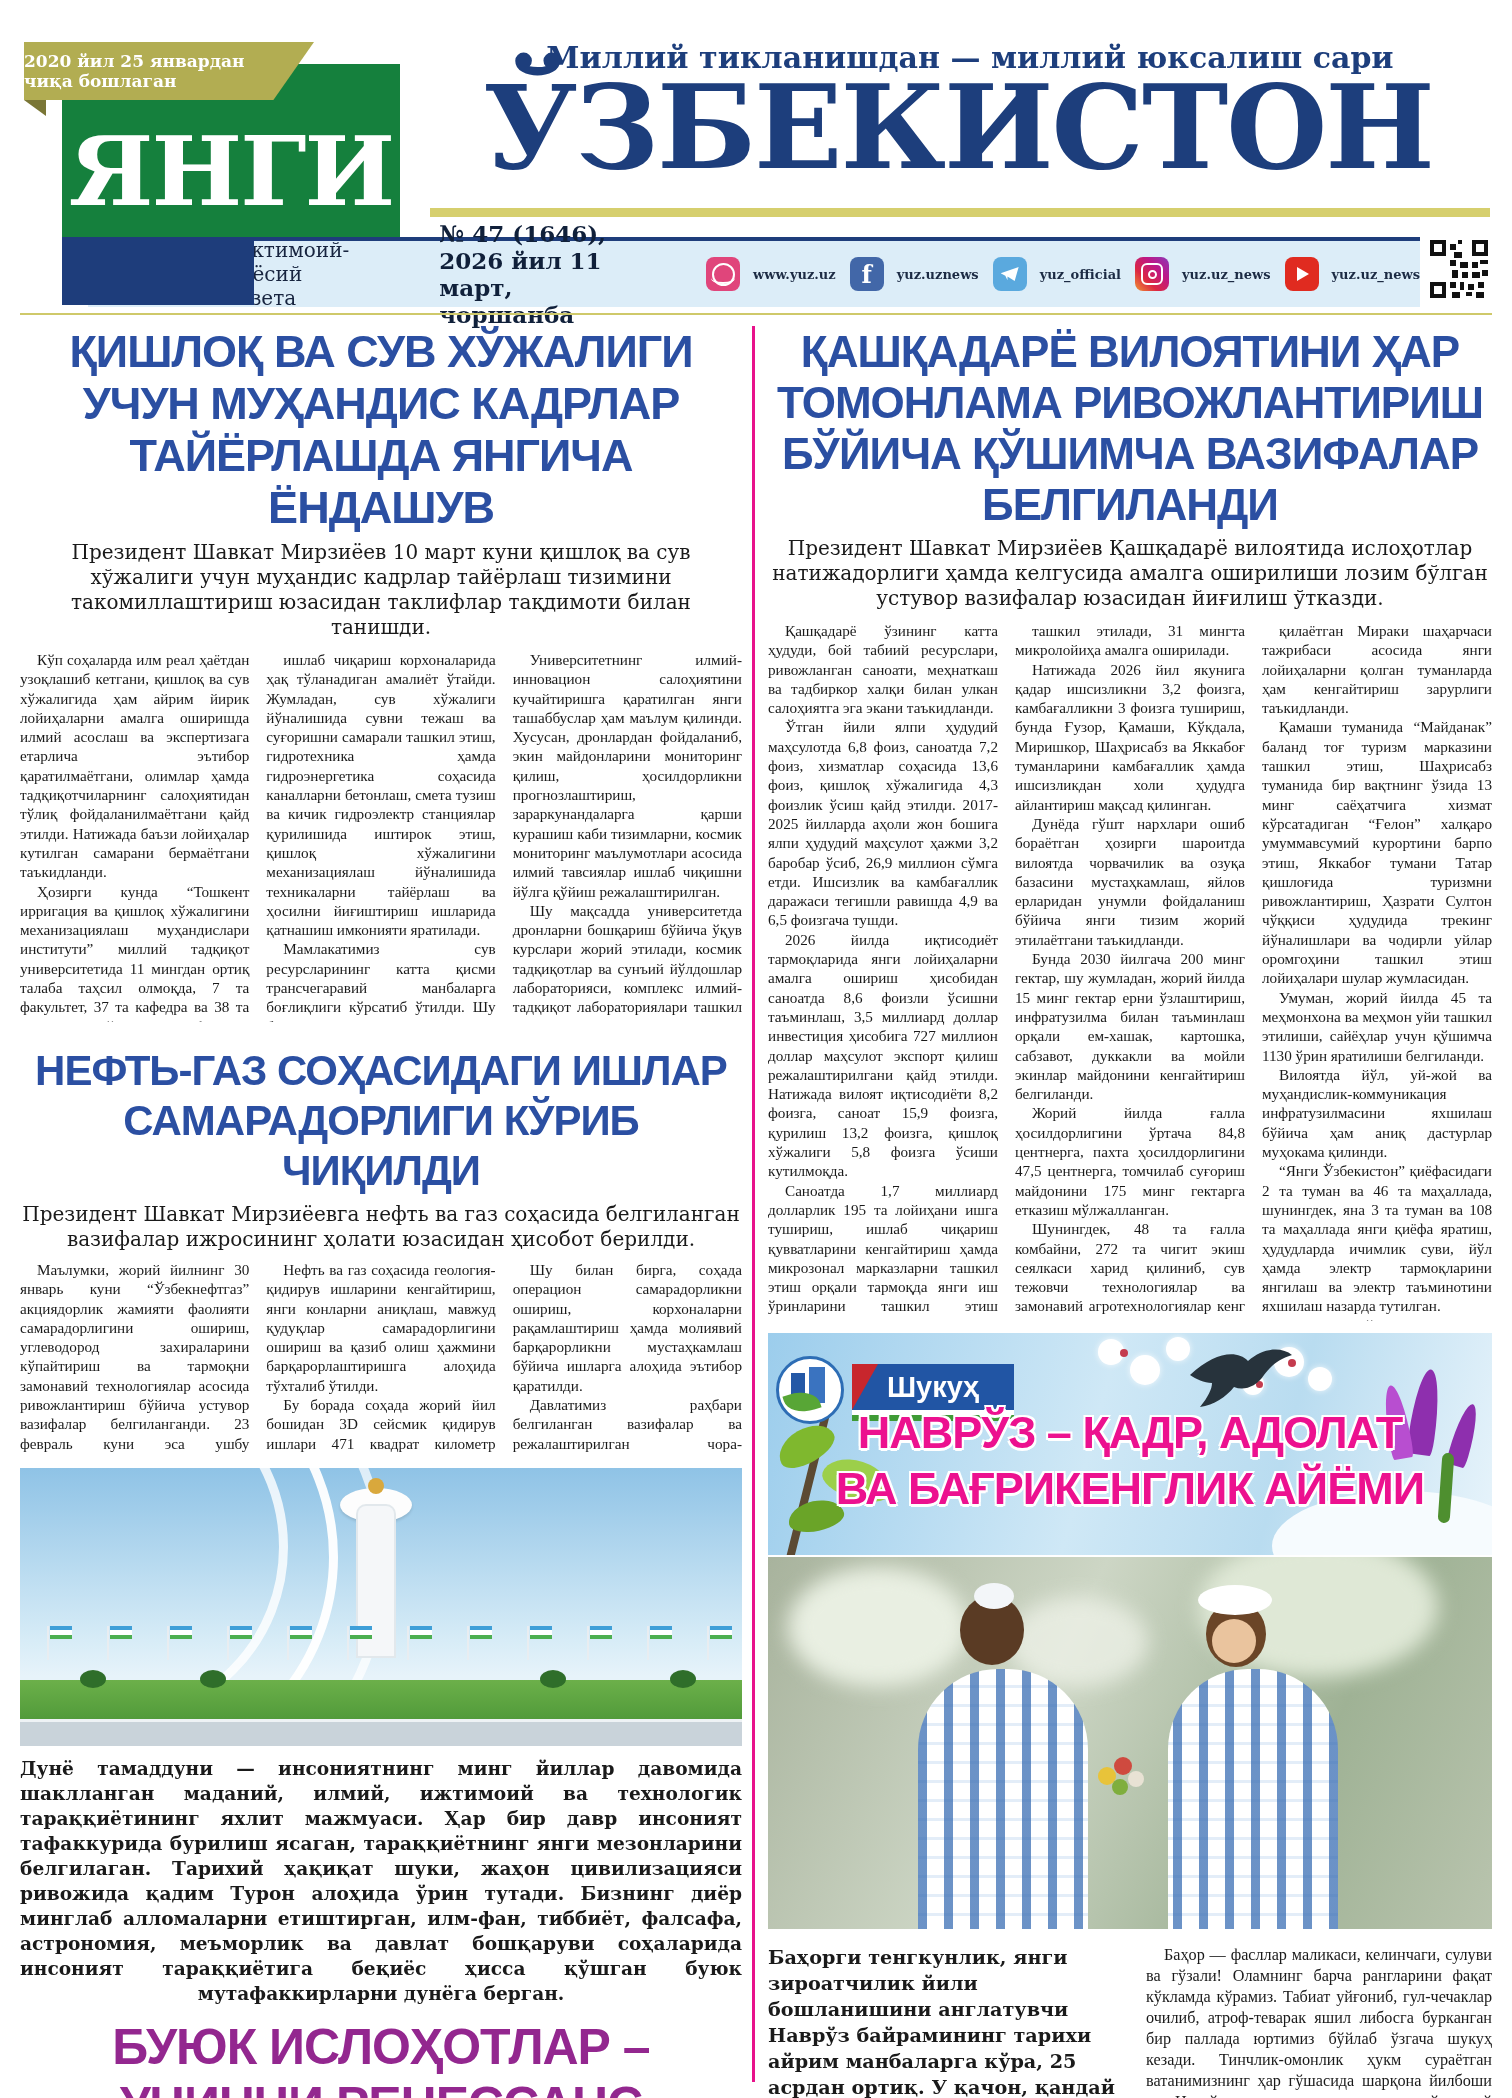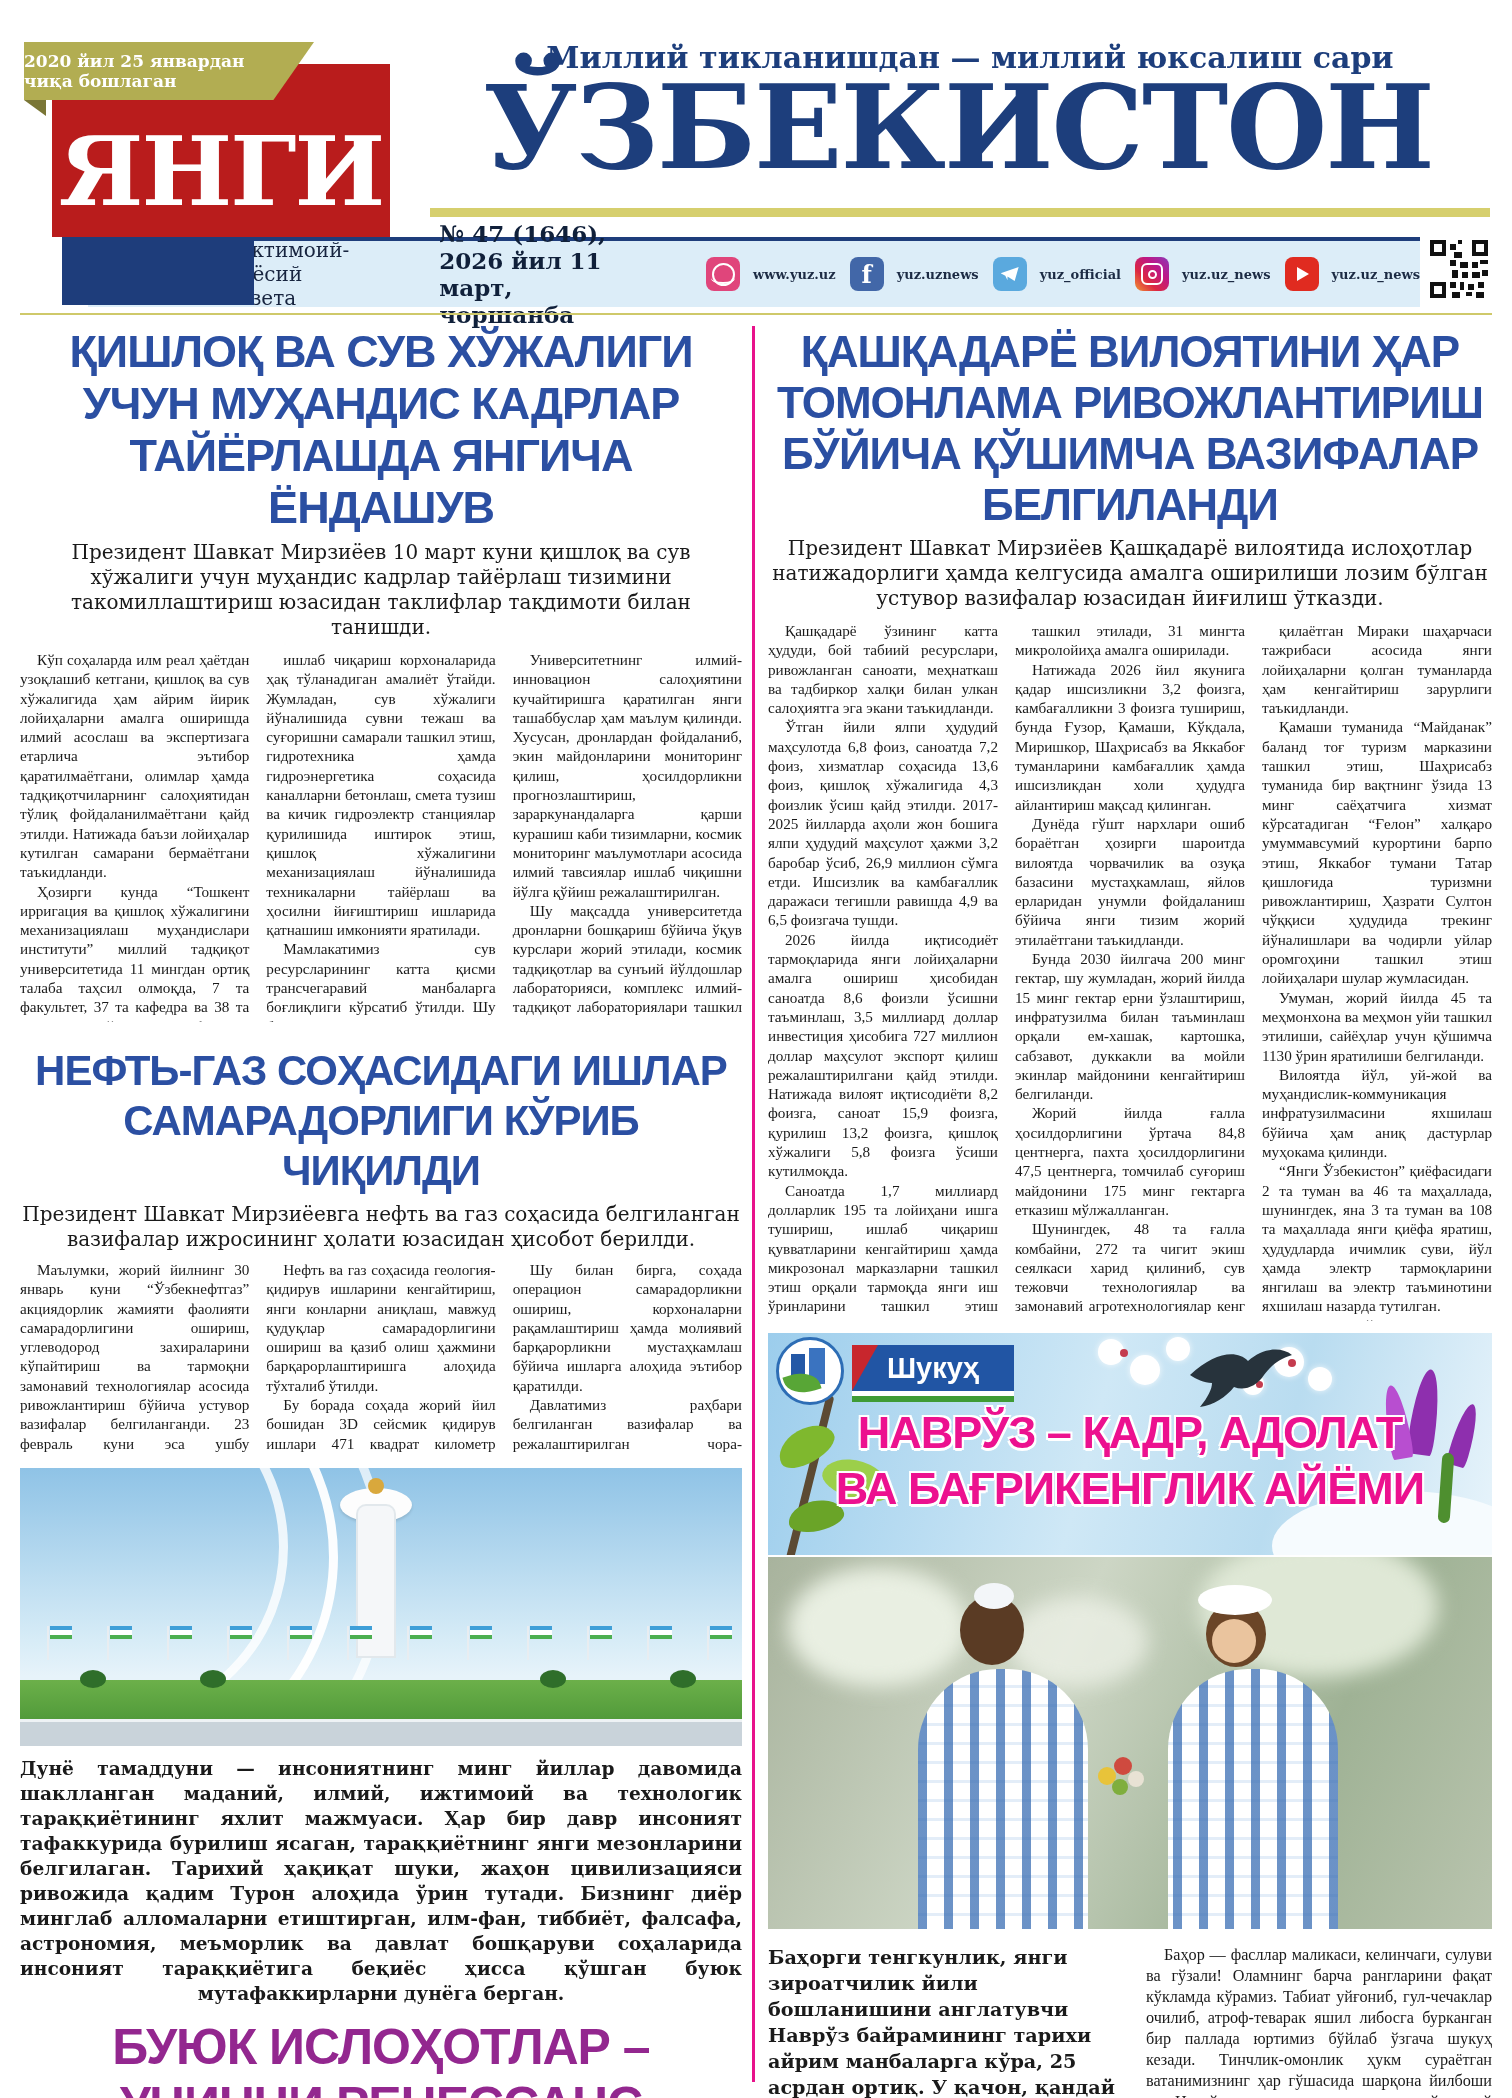--- a/index.html
+++ b/index.html
@@ -5,21 +5,21 @@
   html,body{margin:0;padding:0;background:#ffffff;}
   .page{position:relative;width:1512px;height:2098px;background:#fff;overflow:hidden;
         font-family:"Liberation Serif",serif;color:#1a1a1a;}
   
   .tagline{position:absolute;left:440px;top:40px;width:1060px;text-align:center;
            font-family:"DejaVu Serif",serif;font-weight:700;font-size:30px;color:#1d3e7c;}
   .uzb-word{position:absolute;left:420px;top:52px;width:1076px;text-align:center;
             font-family:"DejaVu Serif",serif;font-weight:700;font-size:116px;line-height:150px;
             color:#1d3e7c;letter-spacing:-2px;}
   .gold-under{position:absolute;left:430px;top:208px;width:1060px;height:9px;background:#d6cf6e;}
-  .yangi-box{position:absolute;left:52px;top:64px;width:338px;height:173px;background:#b91c1c;
+  .yangi-box{position:absolute;left:62px;top:64px;width:338px;height:173px;background:#15803d;
              display:flex;align-items:flex-end;justify-content:center;}
   .yangi-box span{font-family:"DejaVu Serif",serif;font-weight:700;font-size:96px;line-height:130px;
                   color:#fff;letter-spacing:-2px;}
   .yangi-ped{position:absolute;left:62px;top:237px;width:192px;height:68px;background:#1e3d7b;}
   .ribbon{position:absolute;left:24px;top:42px;width:290px;height:58px;background:#b2ad52;
           clip-path:polygon(0 0,100% 0,86% 100%,0 100%);
           display:flex;align-items:center;justify-content:center;}
   .ribbon span{font-family:"DejaVu Serif",serif;font-weight:700;font-size:17px;color:#fff;padding-right:20px;}
   .ribbon-fold{position:absolute;left:24px;top:100px;width:0;height:0;
                border-top:16px solid #7a7636;border-left:22px solid transparent;}
@@ -93,21 +93,21 @@
   .banner{position:relative;height:222px;margin-top:12px;overflow:hidden;
           background:linear-gradient(105deg,#9ccdec,#cfe8f6 45%,#b9dcf0 70%,#e8f4fb);}
   .leafL{position:absolute;background:#7fb82e;border-radius:50% 50% 50% 50%/60% 60% 40% 40%;}
   .stemL{position:absolute;left:38px;top:60px;width:8px;height:170px;background:#5c4a33;transform:rotate(14deg);border-radius:4px;}
   .blossom{position:absolute;border-radius:50%;background:#fff;box-shadow:0 0 6px rgba(255,255,255,.8);}
   .bud{position:absolute;border-radius:50%;background:#c43b4e;}
   .croc{position:absolute;background:#8e2fae;border-radius:50% 50% 10% 10%/80% 80% 20% 20%;}
   .croc2{background:#b84ed0;}
   .snow{position:absolute;background:#f6fbfe;border-radius:50%;}
   .swallow{position:absolute;left:418px;top:12px;}
-  .badge{position:absolute;left:8px;top:4px;display:flex;align-items:flex-start;}
+  .badge{position:absolute;left:8px;top:23px;display:flex;align-items:flex-start;}
   .blogo{width:62px;height:62px;border-radius:50%;background:#fff;border:3px solid #2d6db5;position:relative;overflow:hidden;}
   .blogo .b1{position:absolute;left:12px;top:14px;width:14px;height:30px;background:#2458a6;}
   .blogo .b2{position:absolute;left:30px;top:8px;width:16px;height:36px;background:#3a73c0;}
   .blogo .leaf{position:absolute;left:6px;top:32px;width:34px;height:22px;background:#58a636;
                border-radius:0 80% 0 80%;transform:rotate(-18deg);}
   .btag{margin-left:8px;margin-top:8px;}
   .btag .box{width:162px;height:46px;background:#2155a4;position:relative;display:flex;
              align-items:center;justify-content:center;}
   .btag .box i{position:absolute;left:0;top:0;width:0;height:0;
              border-top:46px solid #c8262d;border-right:26px solid transparent;}

